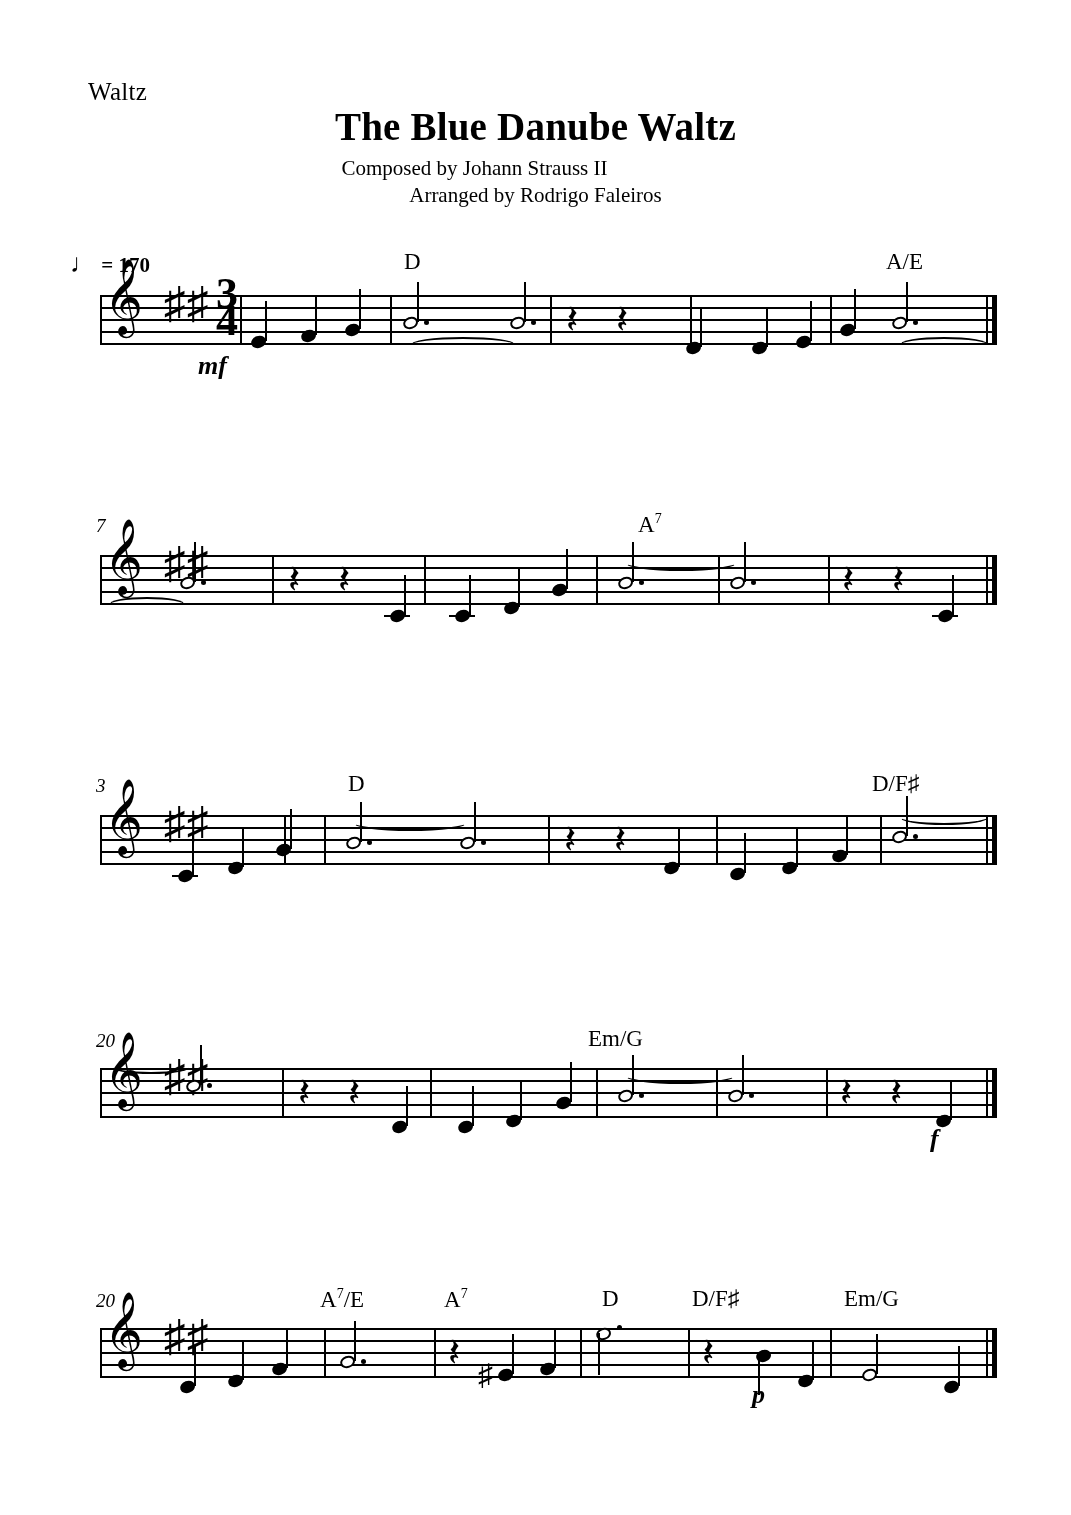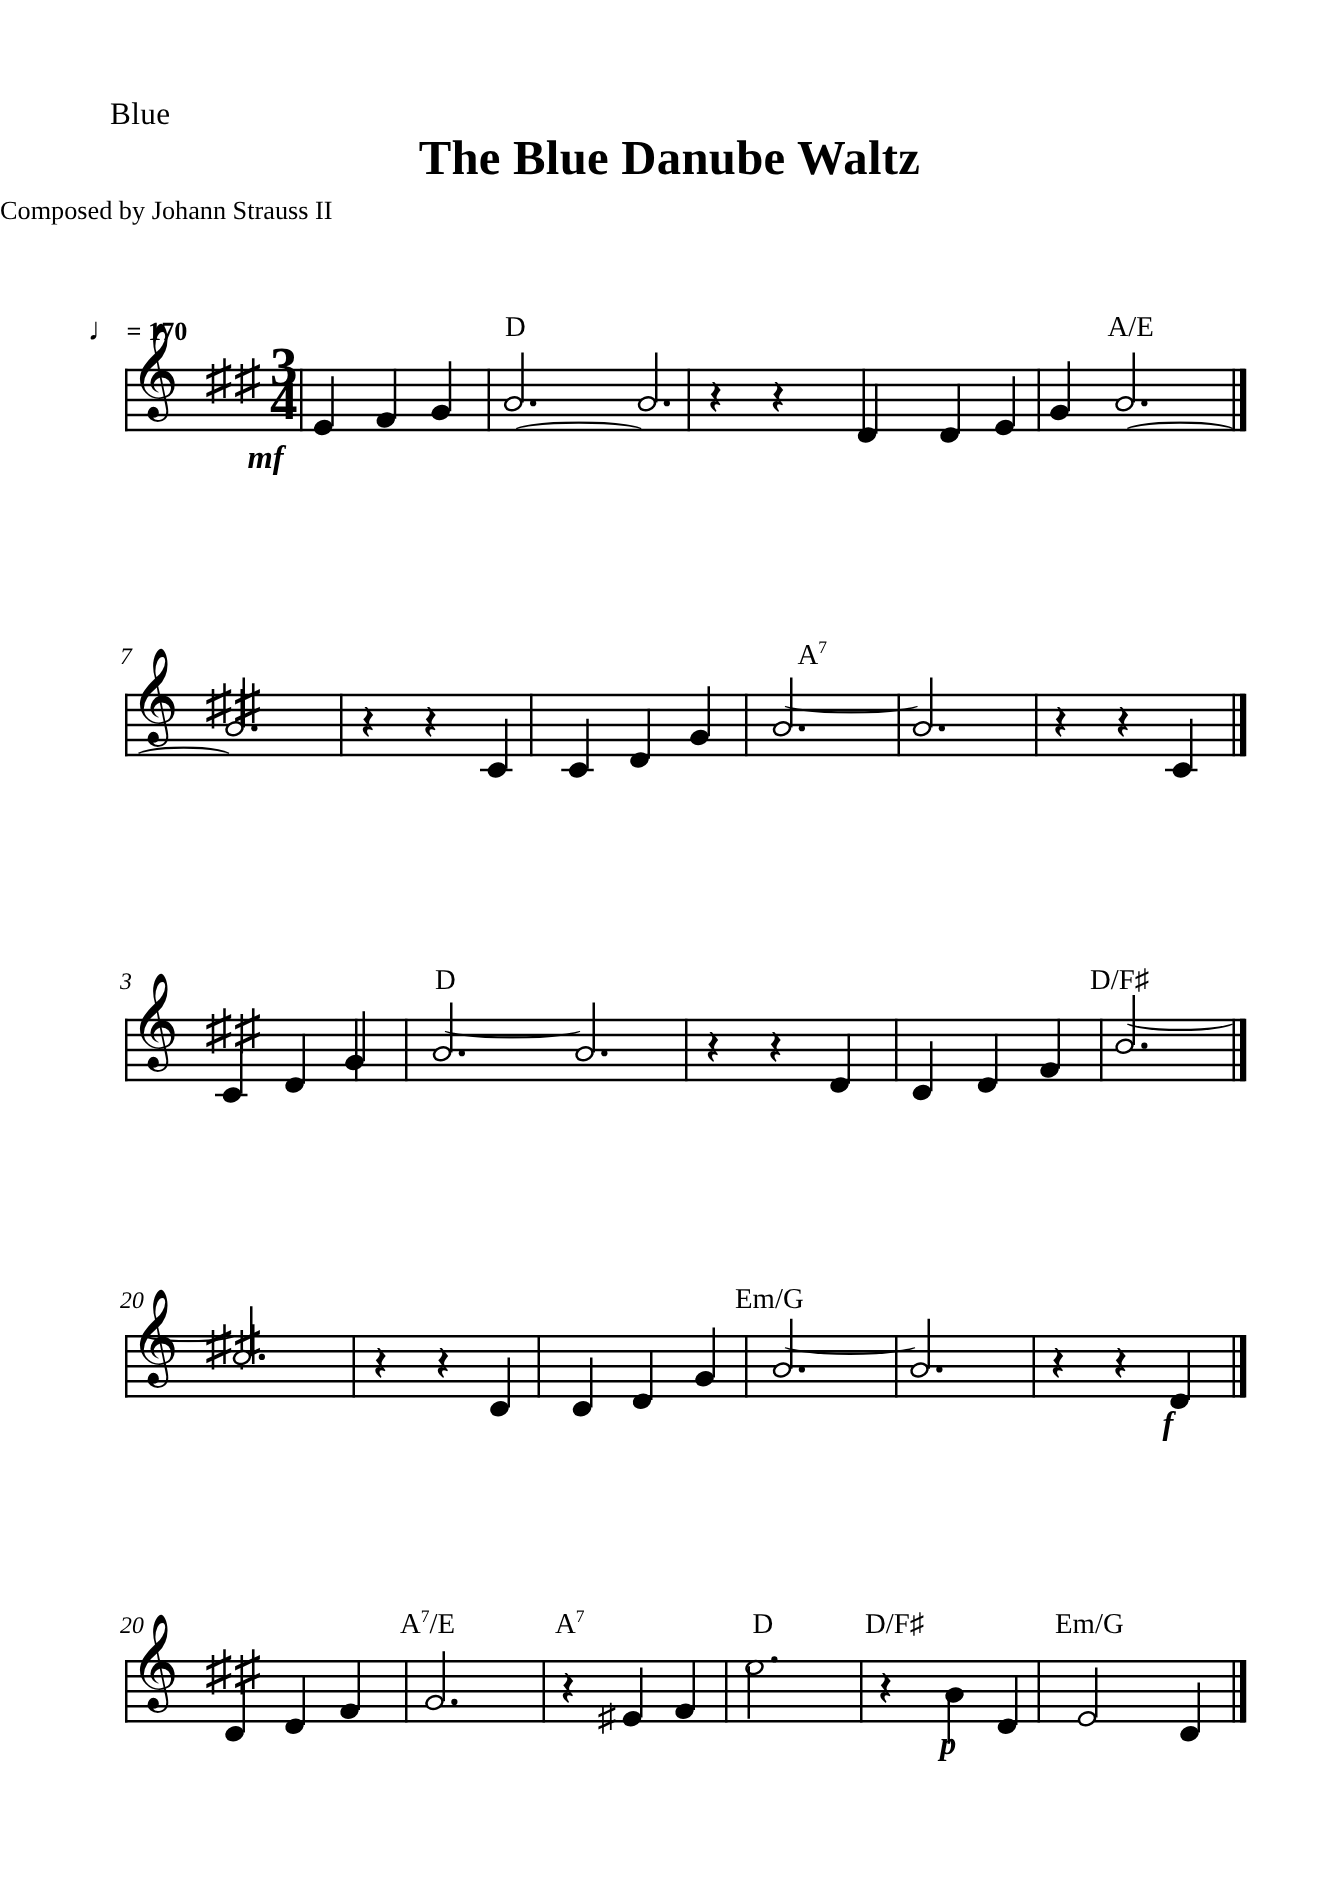--- a/index.html
+++ b/index.html
@@ -1,21 +1,21 @@
 <!DOCTYPE html>
 <html><head>
 <meta charset="utf-8">
 <style>
   html,body{margin:0;padding:0;background:#ffffff;}
   body{width:1071px;height:1515px;position:relative;font-family:"Liberation Serif",serif;color:#000;}
   .sheet{position:relative;width:1071px;height:1515px;overflow:hidden;}
 
   .instrument{position:absolute;left:88px;top:78px;font-size:25px;letter-spacing:.3px;}
   .title{position:absolute;left:0;top:104px;width:1071px;text-align:center;font-size:39px;font-weight:700;letter-spacing:.2px;}
-  .composer{position:absolute;left:0;top:156px;width:949px;text-align:left;font-size:21px;}
+  .composer{position:absolute;left:0;top:156px;width:949px;text-align:center;font-size:21px;}
   .arranger{position:absolute;left:0;top:183px;width:1071px;text-align:center;font-size:21px;}
 
   .system{position:absolute;left:0;width:1071px;height:120px;}
   .staff{position:absolute;left:100px;top:40px;width:896px;height:48px;}
   .staff .line{position:absolute;left:0;width:100%;height:1.6px;background:#000;}
   .staff .line:nth-child(1){top:0px;}
   .staff .line:nth-child(2){top:12px;}
   .staff .line:nth-child(3){top:24px;}
   .staff .line:nth-child(4){top:36px;}
   .staff .line:nth-child(5){top:48px;}
@@ -45,23 +45,24 @@
   .ledger{position:absolute;height:1.6px;width:26px;background:#000;}
   .rest{position:absolute;font-size:40px;line-height:1;font-family:"DejaVu Sans",sans-serif;}
   .slur{position:absolute;border-top:2px solid #000;border-radius:50%;height:14px;border-left:1px solid transparent;border-right:1px solid transparent;}
   .sharpacc{position:absolute;font-size:30px;line-height:1;}
 </style>
 </head>
 <body>
 
 <div class="sheet">
 
-  <div class="instrument">Blue</div>
+  <div class="instrument">Waltz</div>
   <div class="title">The Blue Danube Waltz</div>
   <div class="composer">Composed by Johann Strauss II</div>
+  <div class="arranger">Arranged by Rodrigo Faleiros</div>
 
   <div class="system" style="top:255px;">
     <div class="tempo" style="left:70px;top:-6px;">
       <span class="q">♩</span>
       <span>= 170</span>
     </div>
 
     <div class="staff">
       <div class="line"></div>
       <div class="line"></div>

